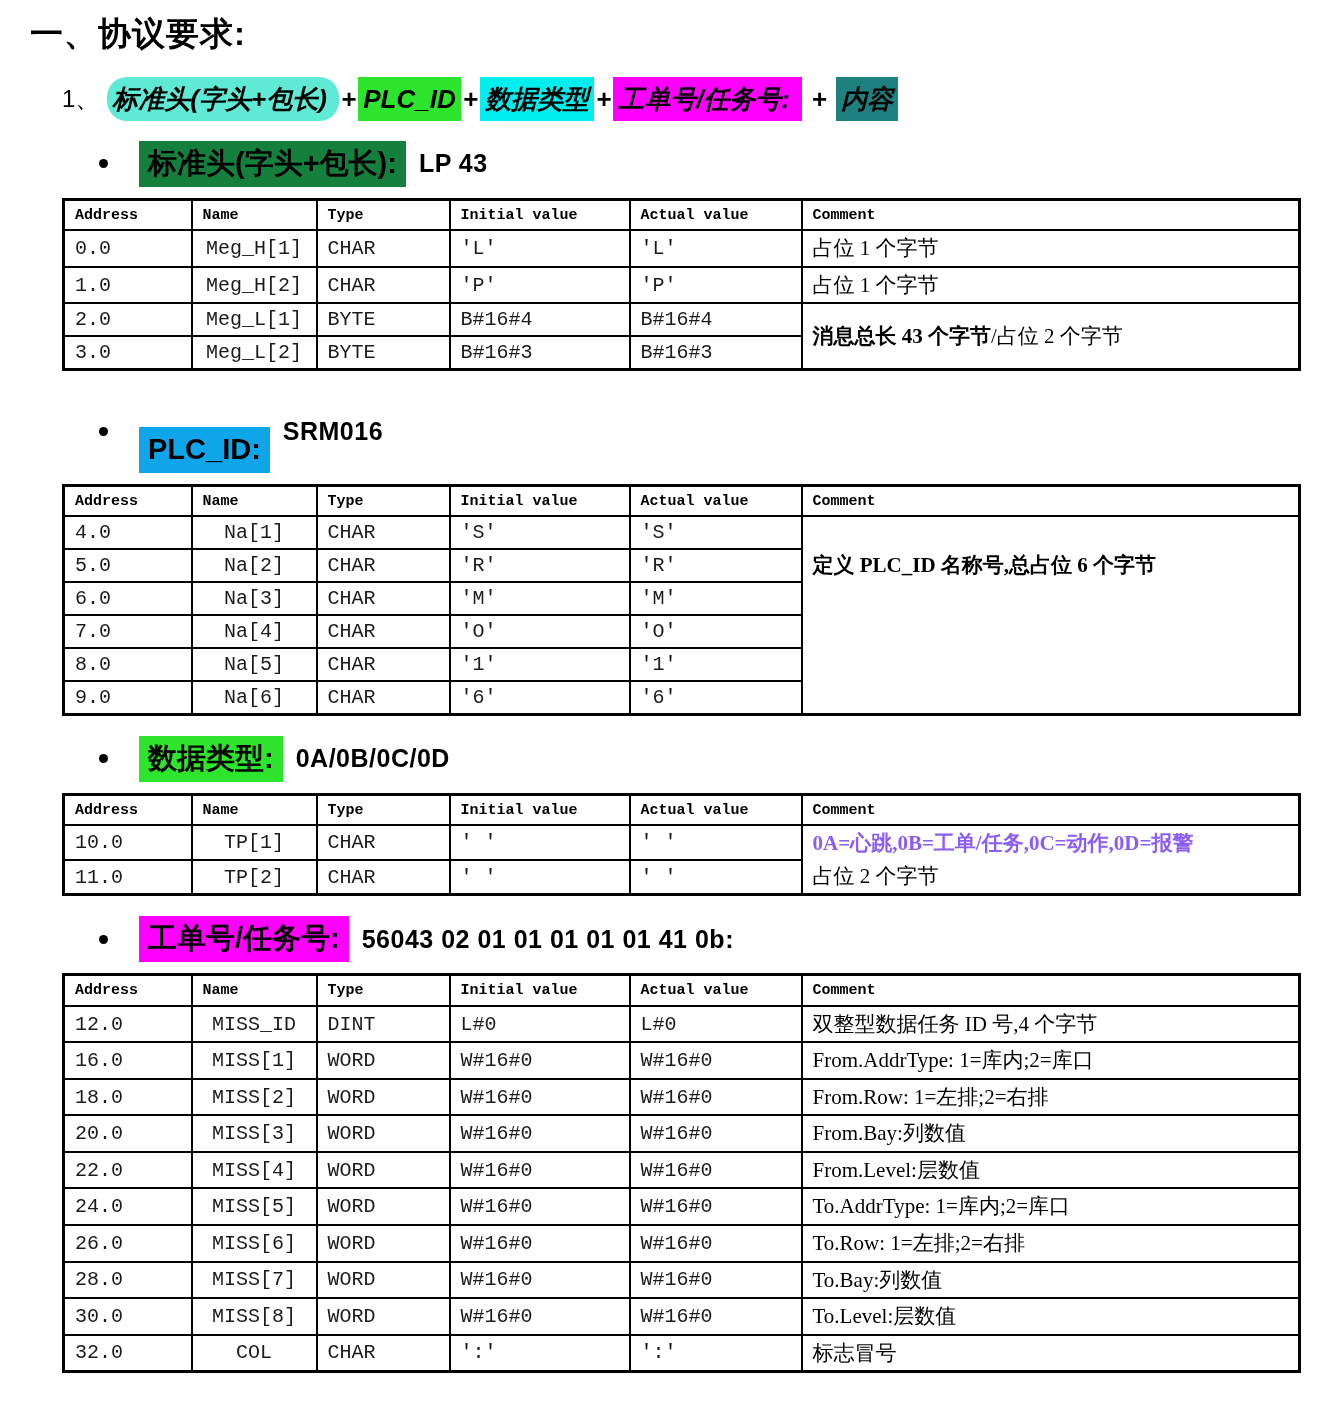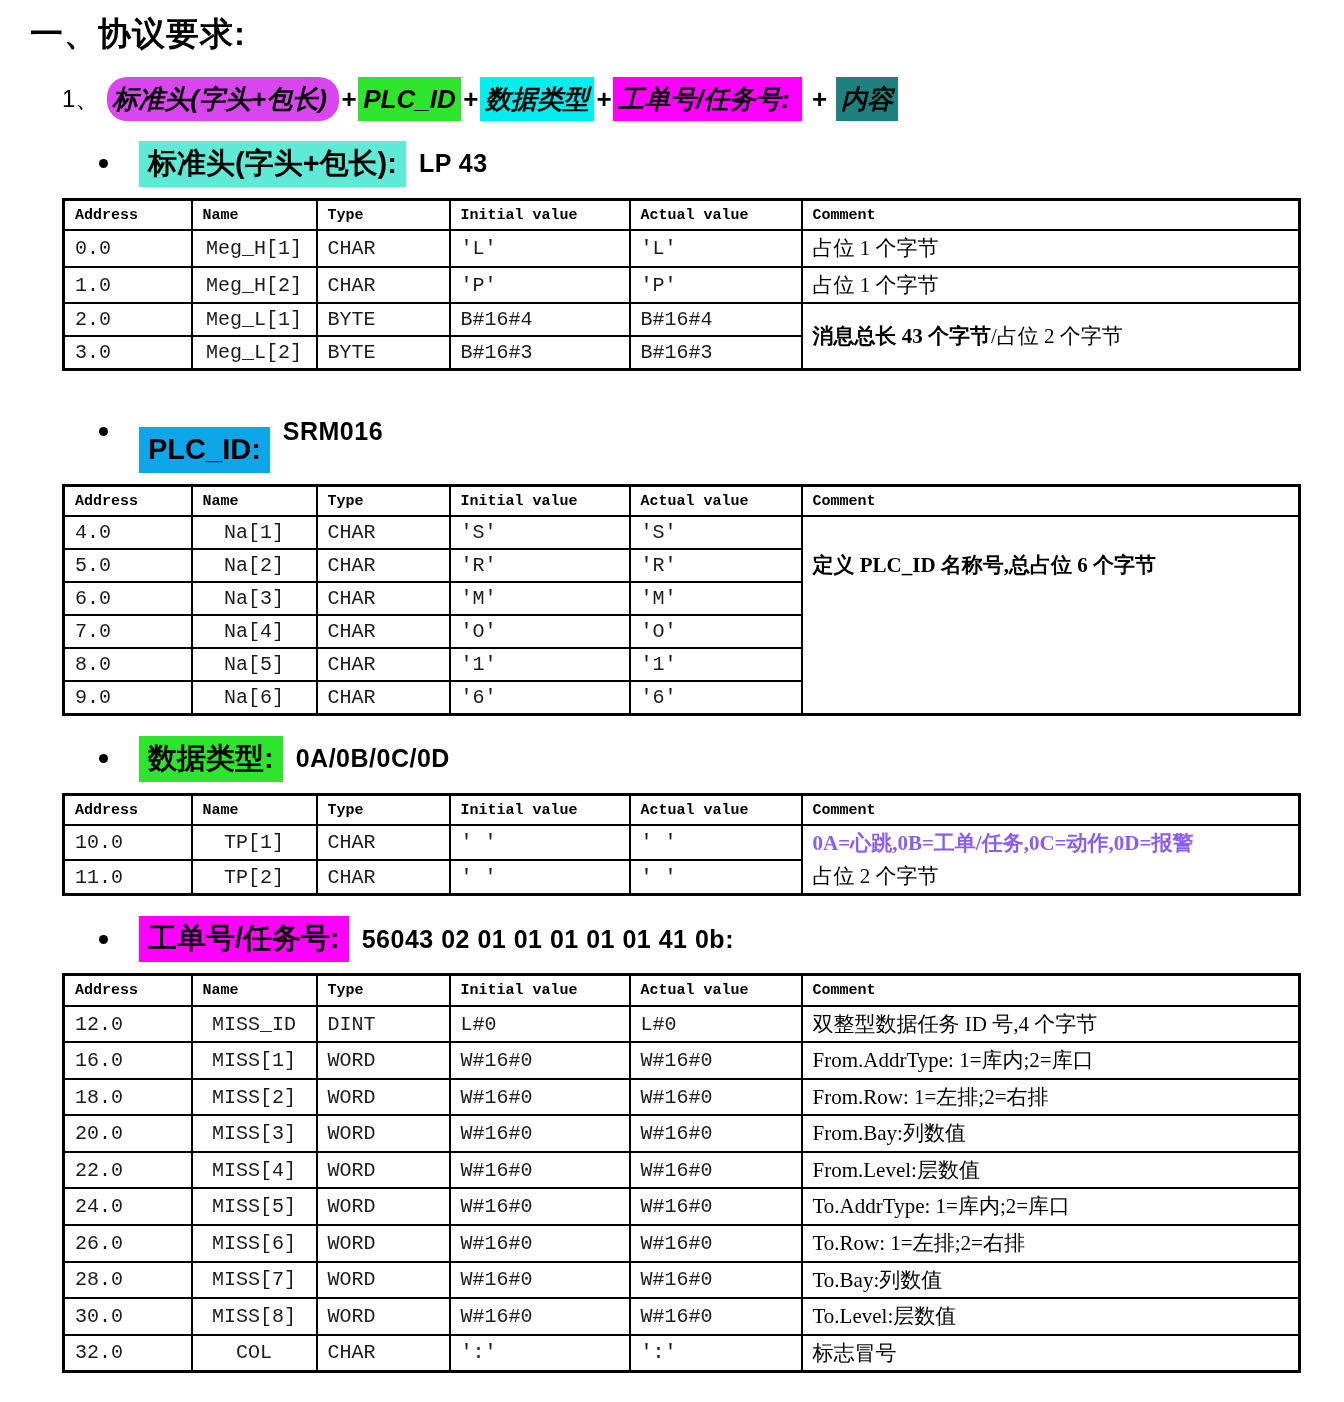--- a/index.html
+++ b/index.html
@@ -73,36 +73,36 @@
 </head>
 <body>
 
 <div class="doc">
 
   <h1 class="title">一、协议要求:</h1>
 
   <div class="formula-line">
     <span class="formula-prefix">1、</span>
     <span class="formula-segments">
-        <span class="formula-seg" style="background: #d946ef; border-radius: 20px;">标准头(字头+包长) </span>
+        <span class="formula-seg" style="background: #5eead4; border-radius: 20px;">标准头(字头+包长) </span>
         <span class="formula-seg plain">+</span>
         <span class="formula-seg" style="background: rgb(45, 229, 45);">PLC_ID</span>
         <span class="formula-seg plain">+</span>
         <span class="formula-seg" style="background: rgb(0, 238, 238);">数据类型</span>
         <span class="formula-seg plain">+</span>
         <span class="formula-seg" style="background: rgb(255, 0, 255);">工单号/任务号: </span>
         <span class="formula-seg plain"> + </span>
         <span class="formula-seg" style="background: rgb(30, 129, 128);">内容</span>
       </span>
   </div>
 
   <section class="section">
     <div class="section-heading">
       <span class="bullet-dot"></span>
-      <span class="heading-label" style="background: #5eead4;">标准头(字头+包长):</span>
+      <span class="heading-label" style="background: #15803d;">标准头(字头+包长):</span>
       <span class="heading-value">LP 43</span>
     </div>
     <table class="protocol-table">
         <colgroup>
           <col style="width: 128px;">
           <col style="width: 125px;">
           <col style="width: 133px;">
           <col style="width: 180px;">
           <col style="width: 172px;">
           <col style="width: 498px;">

